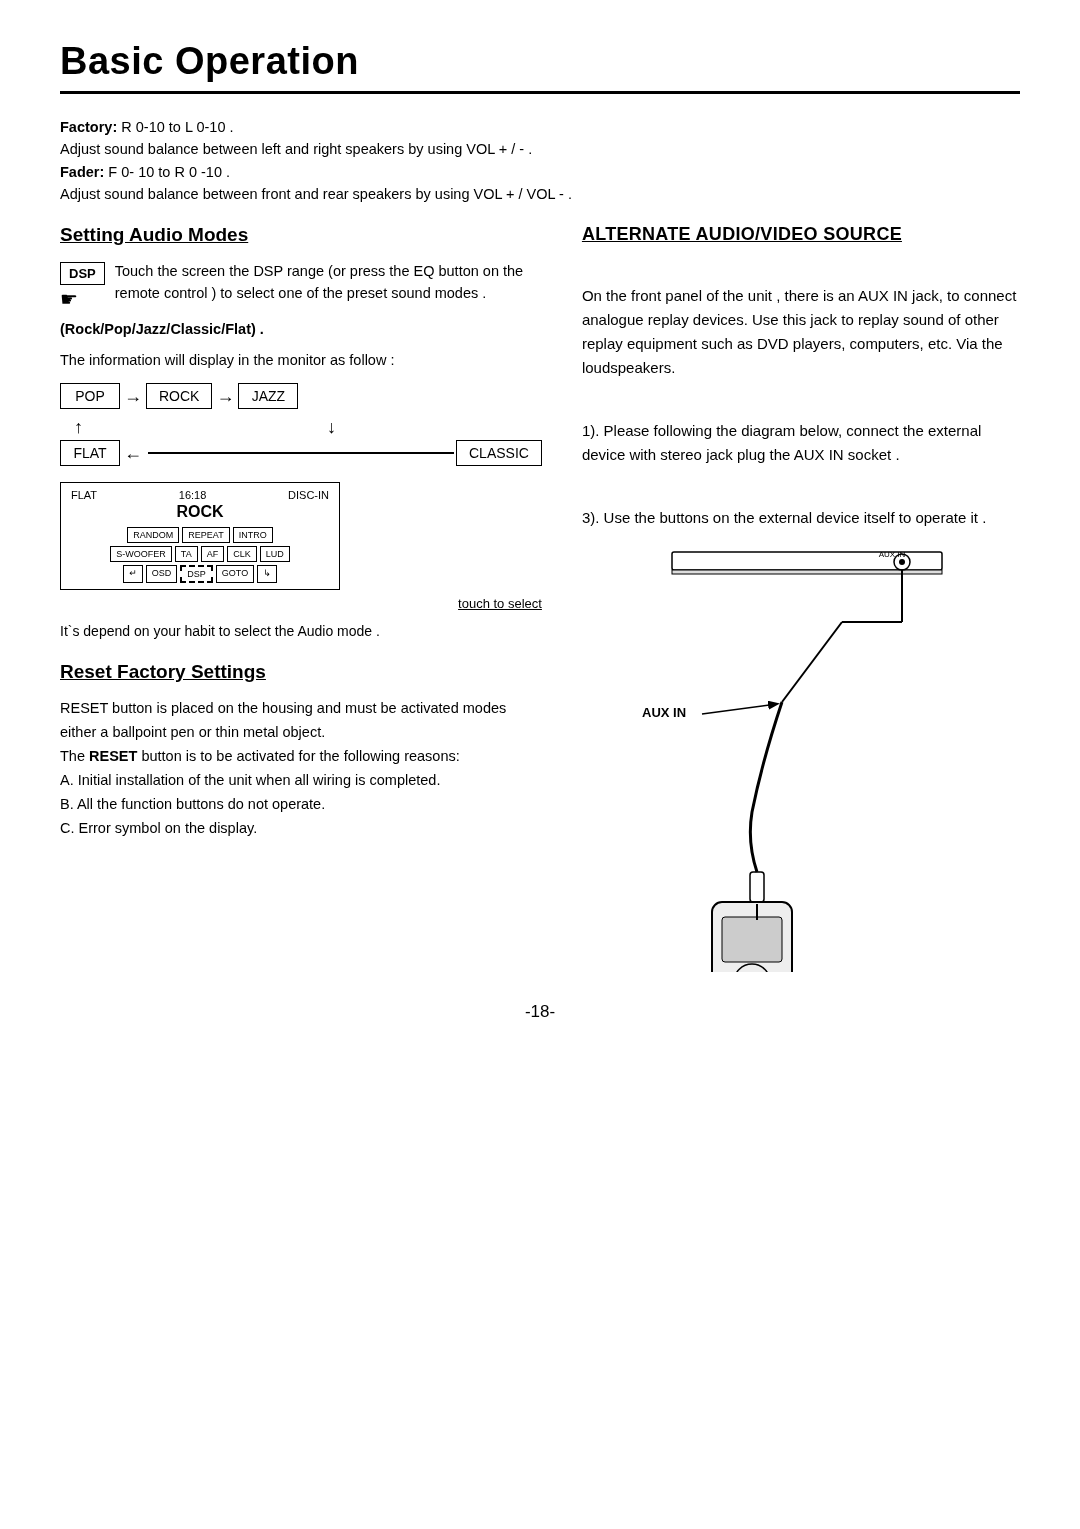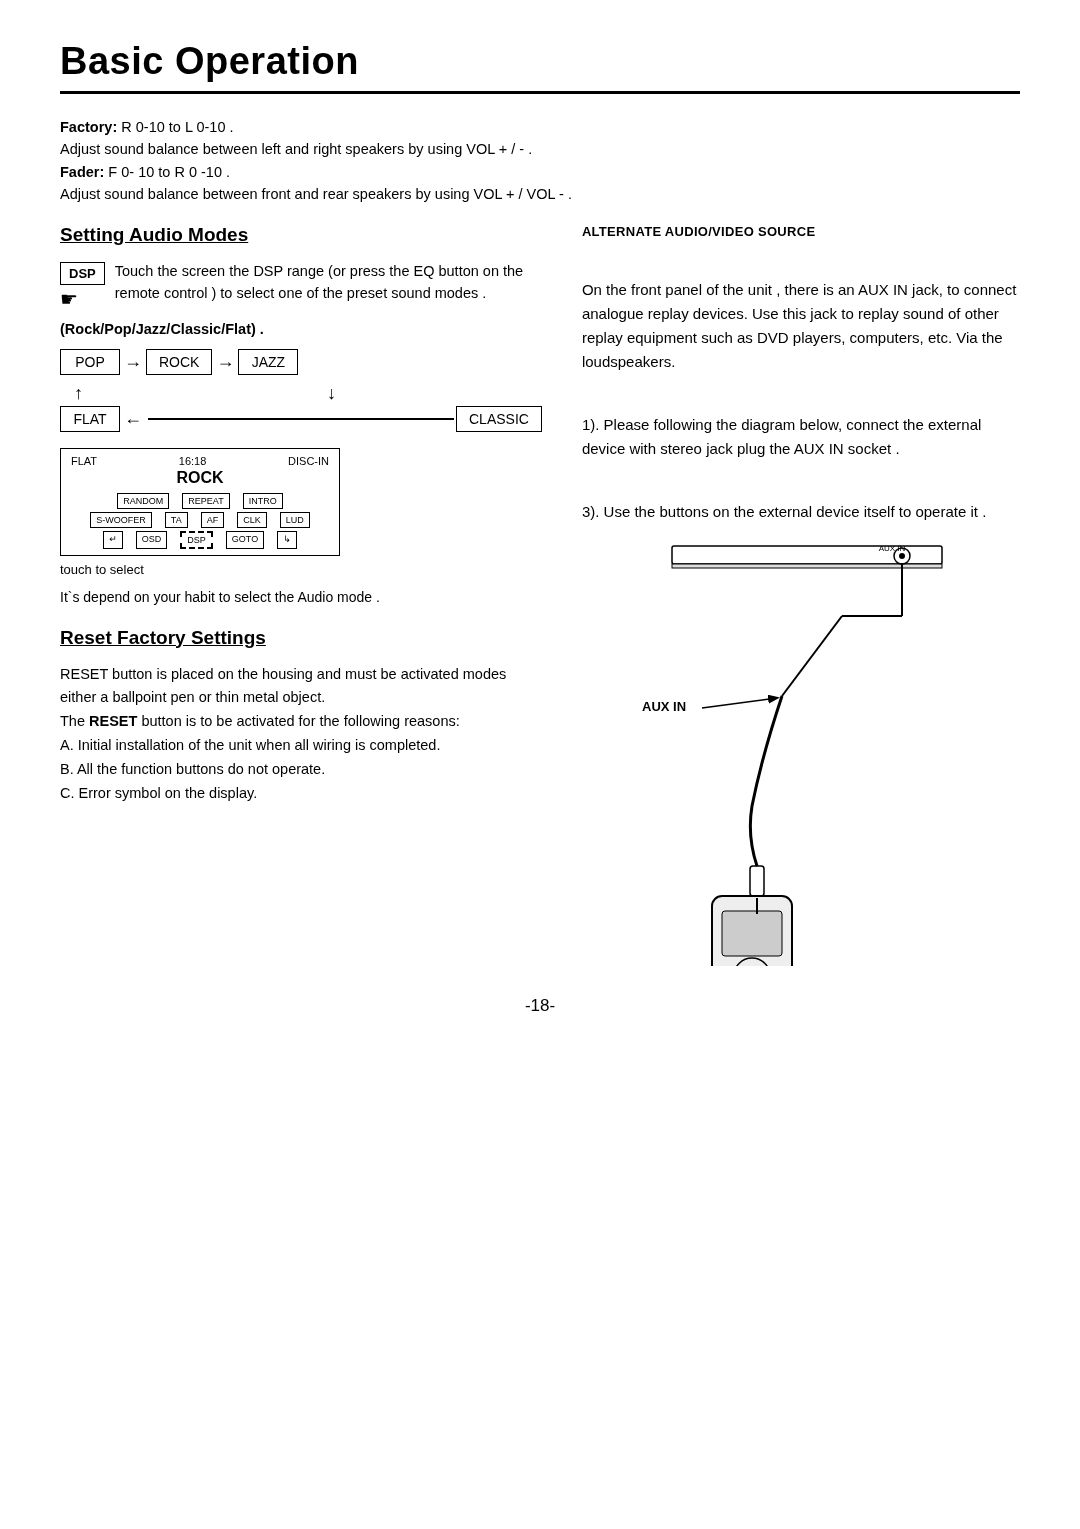--- a/index.html
+++ b/index.html
@@ -131,45 +131,47 @@
       text-align: center;
       margin-bottom: 6px;
     }
     .screen-buttons {
       display: flex;
       flex-direction: column;
       gap: 3px;
     }
     .btn-row {
       display: flex;
-      gap: 13px;
+      gap: 3px;
       justify-content: center;
     }
     .btn-sm {
       border: 1px solid #000;
       padding: 2px 5px;
       font-size: 9px;
       text-transform: uppercase;
       white-space: nowrap;
     }
     .touch-select {
       font-size: 13px;
-      text-align: left;
+      text-decoration: underline;
+      text-align: right;
       margin-top: 6px;
       margin-bottom: 10px;
     }
     .it-depends {
       font-size: 14px;
       line-height: 1.55;
       margin-bottom: 18px;
     }
     
     .alt-audio-title {
-      font-size: 13px;
+      font-size: 18px;
       font-weight: 900;
+      text-decoration: underline;
       margin-bottom: 12px;
       letter-spacing: 0.3px;
     }
     .alt-audio-text {
       font-size: 15px;
       line-height: 1.6;
       margin-bottom: 12px;
       margin-top: 39px;
     }
     .aux-diagram {
@@ -218,20 +220,21 @@
 
     <div class="dsp-row">
       <div>
         <div class="dsp-box">DSP</div>
         <div class="hand-icon">☛</div>
       </div>
       <div class="dsp-text">Touch the screen the DSP range (or press the EQ button on the remote control ) to select one of the preset sound modes .</div>
     </div>
 
     <div class="rock-pop-label">(Rock/Pop/Jazz/Classic/Flat) .</div>
+    <div class="display-info">The information will display in the monitor as follow :</div>
 
     <div class="mode-diagram">
 
       <div class="mode-row">
         <div class="mode-box">POP</div>
         <span class="arrow-right">→</span>
         <div class="mode-box">ROCK</div>
         <span class="arrow-right">→</span>
         <div class="mode-box">JAZZ</div>
       </div>

